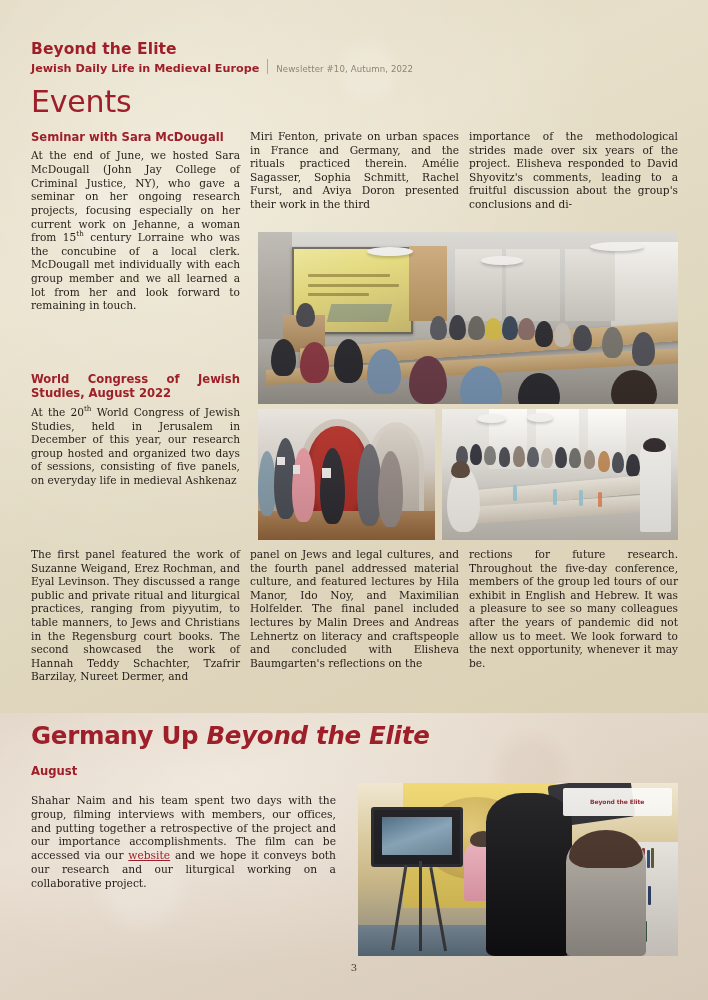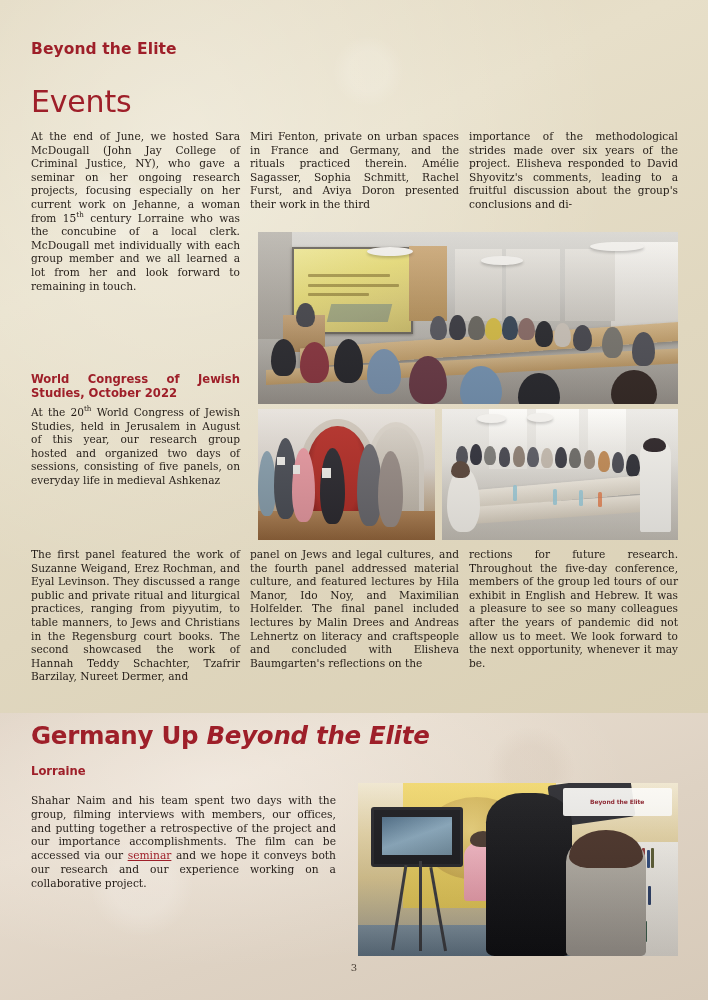--- a/index.html
+++ b/index.html
@@ -261,31 +261,37 @@
 
 <div class="page">
 
   <div class="events-section"></div>
   <div class="wrap-section"></div>
 
   <div class="inner">
 
     <div class="masthead">
       <div class="mast-title">Beyond the Elite</div>
+      <div class="mast-row">
+        <div class="mast-sub">Jewish Daily Life in Medieval Europe</div>
+        <div class="mast-divider"></div>
+        <div class="mast-meta">Newsletter #10, Autumn, 2022</div>
+      </div>
     </div>
 
     <h1 id="events-title" class="section-title">Events</h1>
 
     <div id="col1-top" class="col">
+      <h2 class="sub-head">Seminar with Sara McDougall</h2>
       <p><span>At the end of June, we hosted Sara McDougall (John Jay College of Criminal Justice, NY), who gave a seminar on her ongoing research projects, focusing especially on her current work on Jehanne, a woman from 15</span><sup>th</sup><span> century Lorraine who was the concubine of a local clerk. McDougall met individually with each group member and we all learned a lot from her and look forward to remaining in touch.</span></p>
     </div>
 
     <div id="col1-mid" class="col">
-      <h2 class="sub-head">World Congress of Jewish Studies, October 2022</h2>
-      <p><span>At the 20</span><sup>th</sup><span> World Congress of Jewish Studies, held in Jerusalem in August of this year, our research group hosted and organized two days of sessions, consisting of five panels, on everyday life in medieval Ashkenaz</span></p>
+      <h2 class="sub-head">World Congress of Jewish Studies, August 2022</h2>
+      <p><span>At the 20</span><sup>th</sup><span> World Congress of Jewish Studies, held in Jerusalem in December of this year, our research group hosted and organized two days of sessions, consisting of five panels, on everyday life in medieval Ashkenaz</span></p>
     </div>
 
     <div id="col1-bot" class="col">
       <p>The first panel featured the work of Suzanne Weigand, Erez Rochman, and Eyal Levinson. They discussed a range public and private ritual and liturgical practices, ranging from piyyutim, to table manners, to Jews and Christians in the Regensburg court books. The second showcased the work of Hannah Teddy Schachter, Tzafrir Barzilay, Nureet Dermer, and</p>
     </div>
 
     <div id="col2-top" class="col">
       <p>Miri Fenton, private on urban spaces in France and Germany, and the rituals practiced therein. Amélie Sagasser, Sophia Schmitt, Rachel Furst, and Aviya Doron presented their work in the third</p>
     </div>
     <div id="col2-bot" class="col">
@@ -387,23 +393,23 @@
       <div class="pers" style="left:85%; top:22%; width:10%; height:11%; background:#2b2326;"></div>
       <div class="bottle" style="left:30%; top:58%; height:12%;"></div>
       <div class="bottle" style="left:47%; top:61%; height:12%;"></div>
       <div class="bottle" style="left:58%; top:62%; height:12%;"></div>
       <div class="bottle" style="left:66%; top:63%; height:12%; background:rgba(225,120,70,.8);"></div>
       <div class="ph-shade" style="background:linear-gradient(180deg, rgba(255,255,255,.07), rgba(0,0,0,.1));"></div>
     </div>
 
     <h1 class="wrap-title"><span>Germany Up </span><span class="ital">Beyond the Elite</span></h1>
 
-    <h2 id="wrap-sub" class="sub-head">Lorraine</h2>
-
-    <p id="wrap-body"><span>Shahar Naim and his team spent two days with the group, filming interviews with members, our offices, and putting together a retrospective of the project and our importance accomplishments. The film can be accessed via our </span><a href="#">seminar</a><span> and we hope it conveys both our research and our experience working on a collaborative project.</span></p>
+    <h2 id="wrap-sub" class="sub-head">August</h2>
+
+    <p id="wrap-body"><span>Shahar Naim and his team spent two days with the group, filming interviews with members, our offices, and putting together a retrospective of the project and our importance accomplishments. The film can be accessed via our </span><a href="#">website</a><span> and we hope it conveys both our research and our liturgical working on a collaborative project.</span></p>
 
     <div id="photo-filming" class="photo">
       <div class="sky"></div>
       <div class="fl-wallY"></div>
       <div class="fl-disc"></div>
       <div class="fl-floor"></div>
       <div class="fl-shelf">
         <div class="fl-book" style="left:10%; top:6%; height:17%; background:#3f6f4a;"></div>
         <div class="fl-book" style="left:20%; top:5%; height:18%; background:#8e3a3a;"></div>
         <div class="fl-book" style="left:30%; top:7%; height:16%; background:#2f4a7a;"></div>

